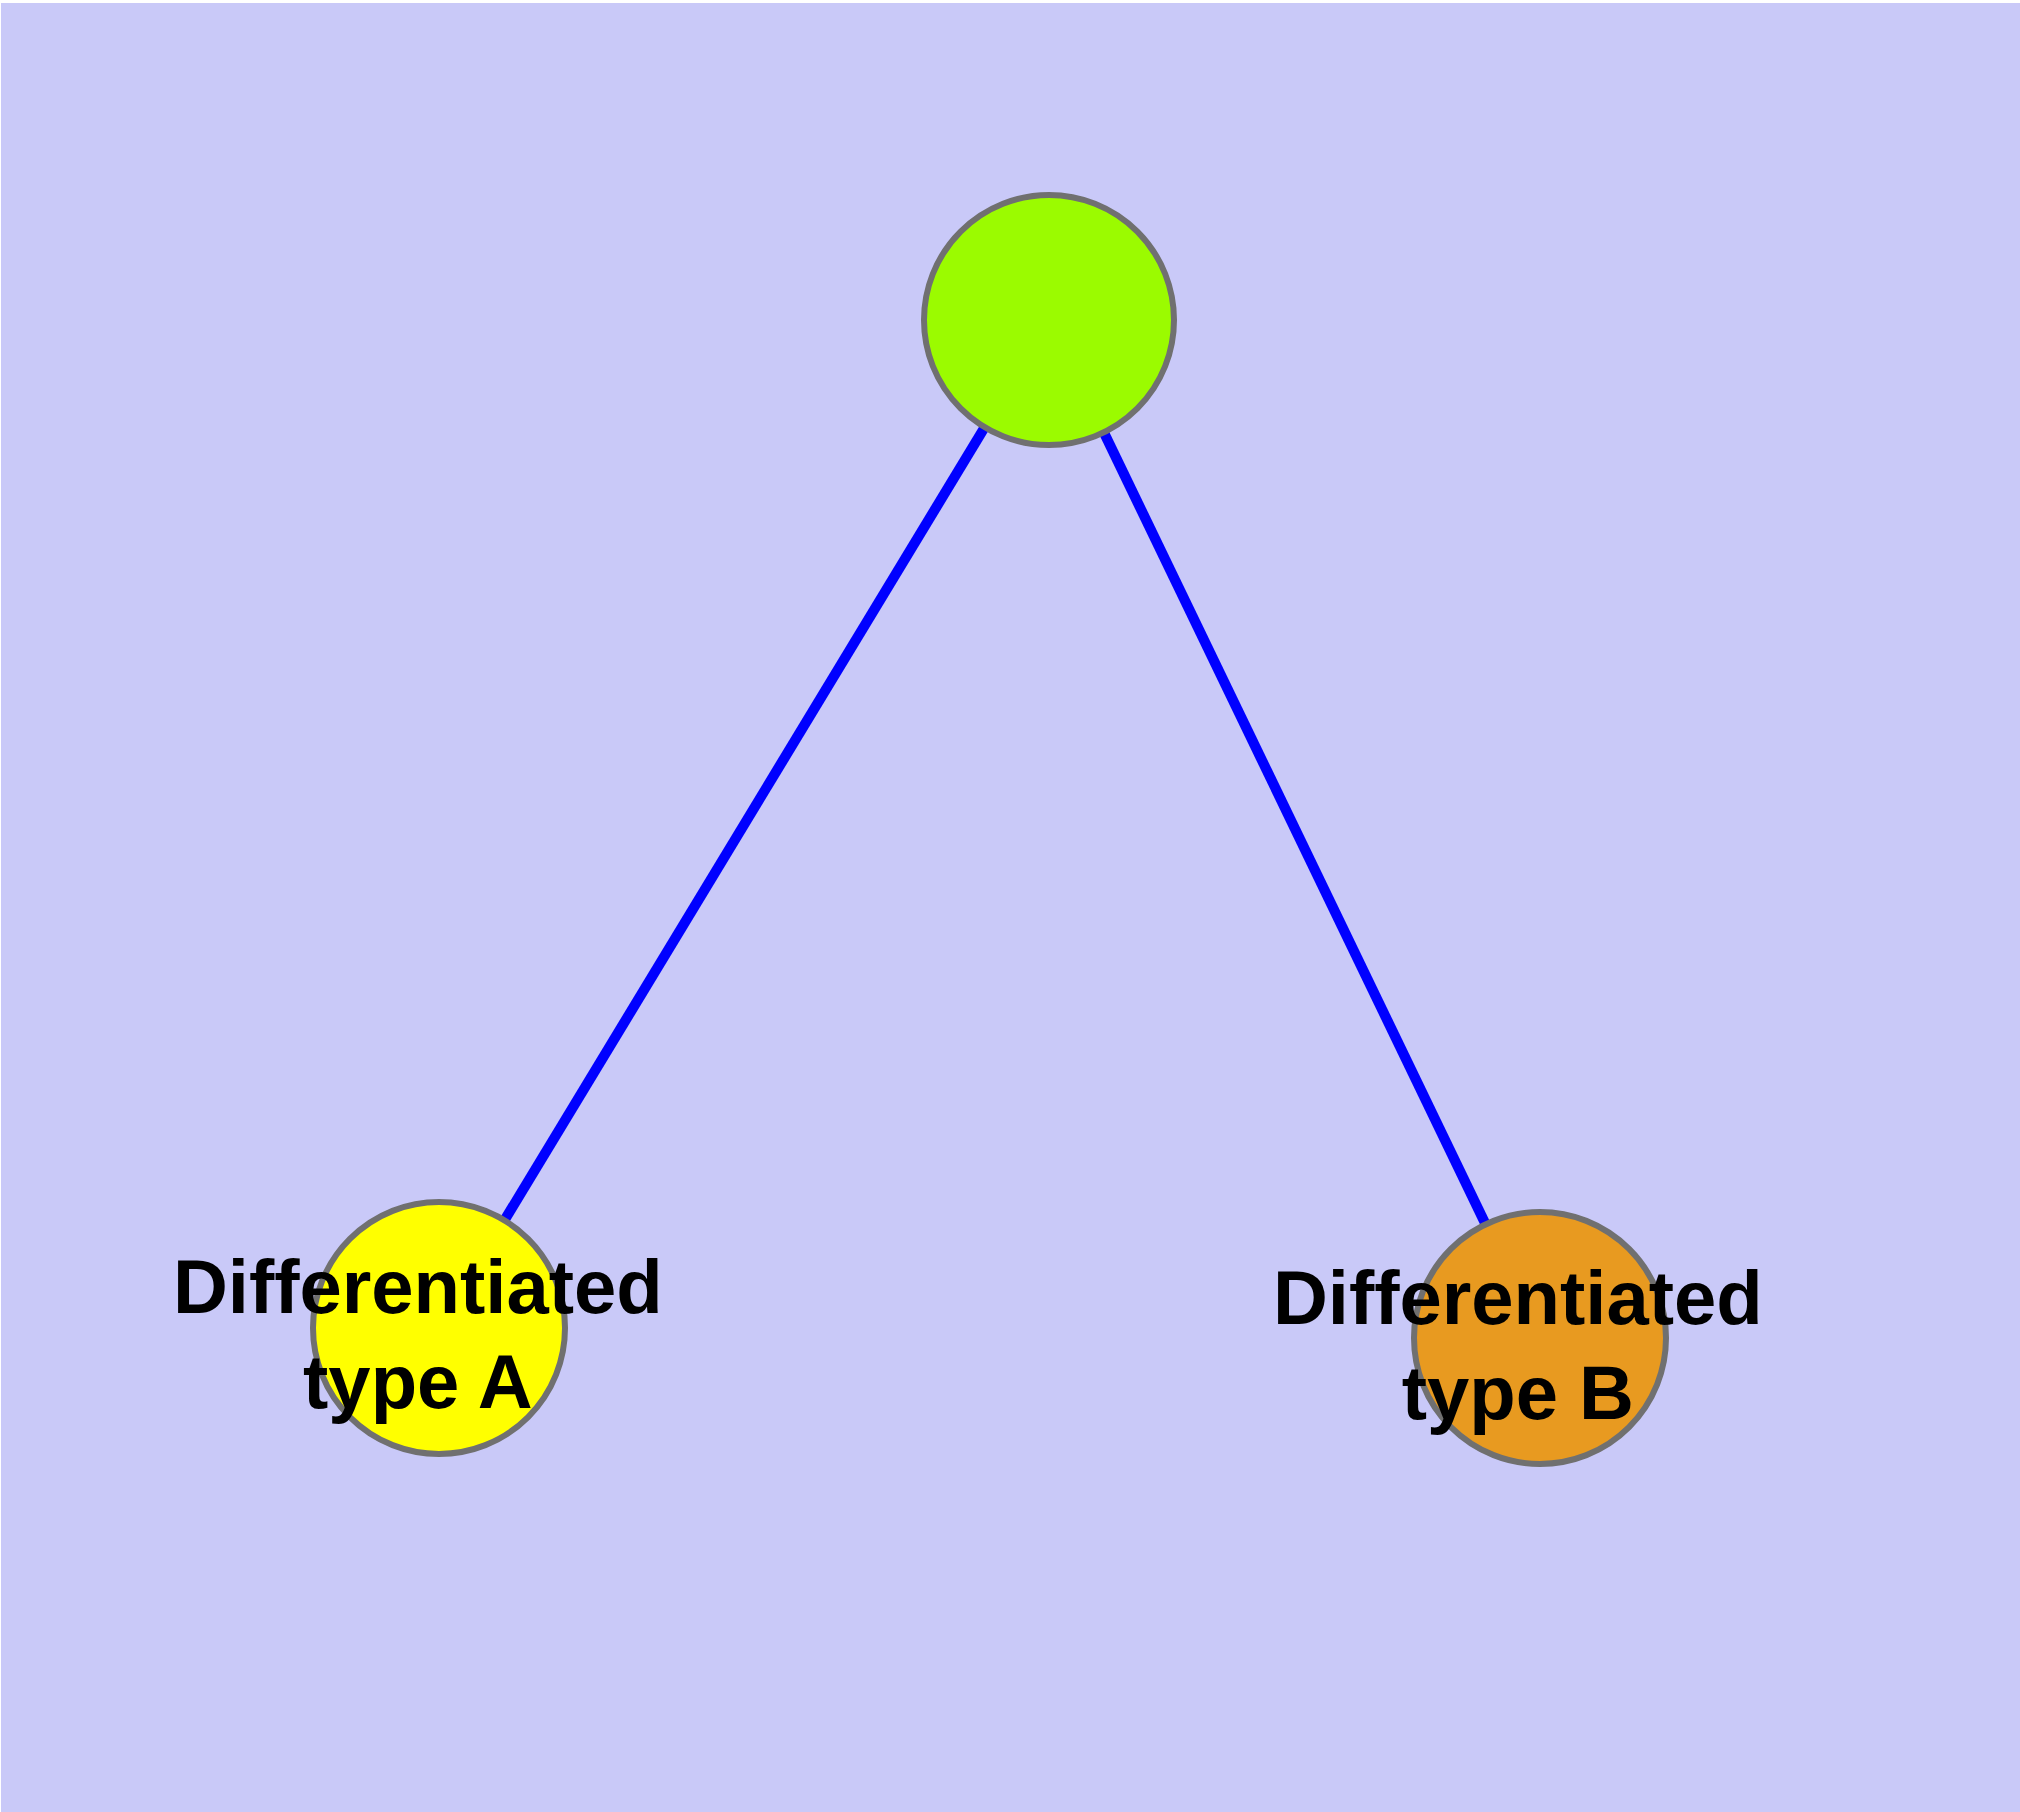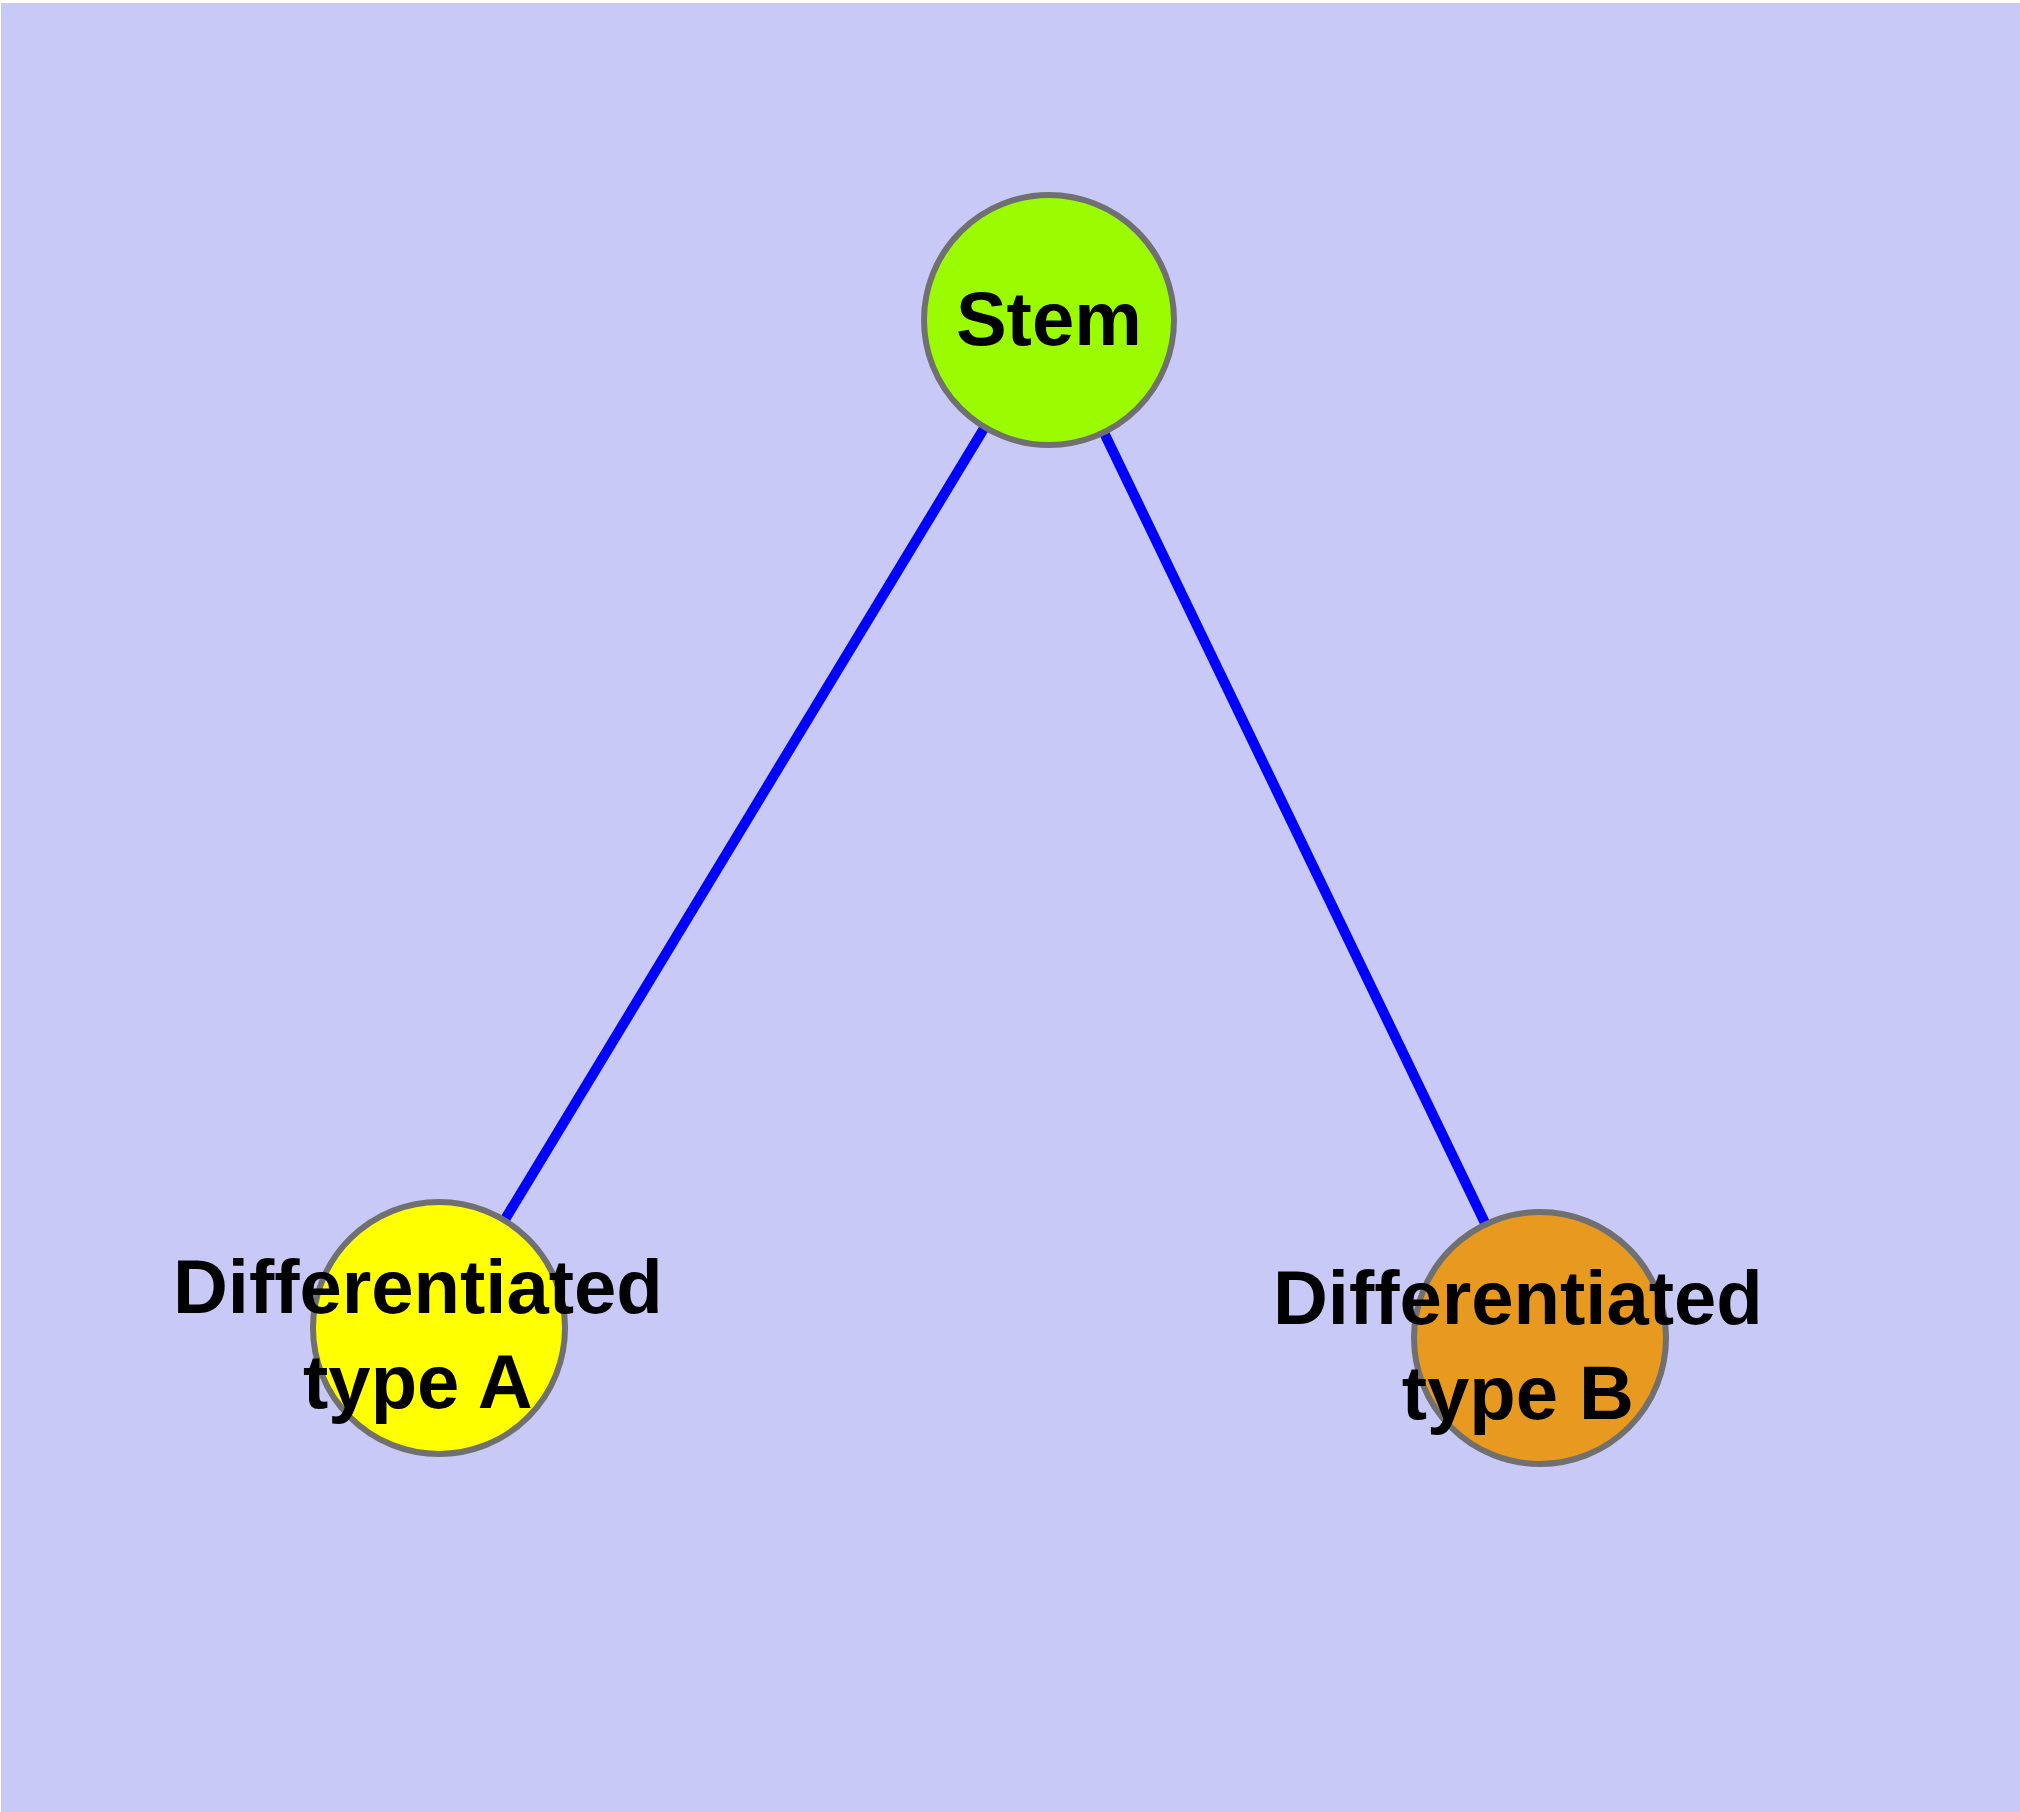--- a/index.html
+++ b/index.html
@@ -55,21 +55,20 @@
 
     <svg class="edges" xmlns="http://www.w3.org/2000/svg" viewBox="0 0 2383 2135" width="2020" height="1810">
       <line x1="1237" y1="374" x2="517" y2="1563" stroke="#0000FF" stroke-width="12"></line>
       <line x1="1237" y1="374" x2="1816" y2="1575" stroke="#0000FF" stroke-width="12"></line>
     </svg>
 
     <div class="node" style="left: 920px; top: 189px; width: 256px; height: 256px; background: rgb(155, 251, 0); border-color: rgb(112, 112, 112); border-width: 6px;"></div>
     <div class="node" style="left: 309px; top: 1196px; width: 258px; height: 258px; background: rgb(255, 255, 0); border-color: rgb(112, 112, 112); border-width: 6px;"></div>
     <div class="node" style="left: 1410px; top: 1206px; width: 258px; height: 258px; background: rgb(232, 154, 32); border-color: rgb(112, 112, 112); border-width: 6px;"></div>
 
-    <div class="nlabel" style="left: 1048px; top: 315px; color: rgb(0, 0, 0);">Stem</div>
     <div class="nlabel" style="left: 417px; top: 1331px; color: rgb(0, 0, 0);">Differentiated
 type A</div>
     <div class="nlabel" style="left: 1517px; top: 1342px; color: rgb(0, 0, 0);">Differentiated
 type B</div>
 
   </div>
 </div>
 
 
 </body></html>

